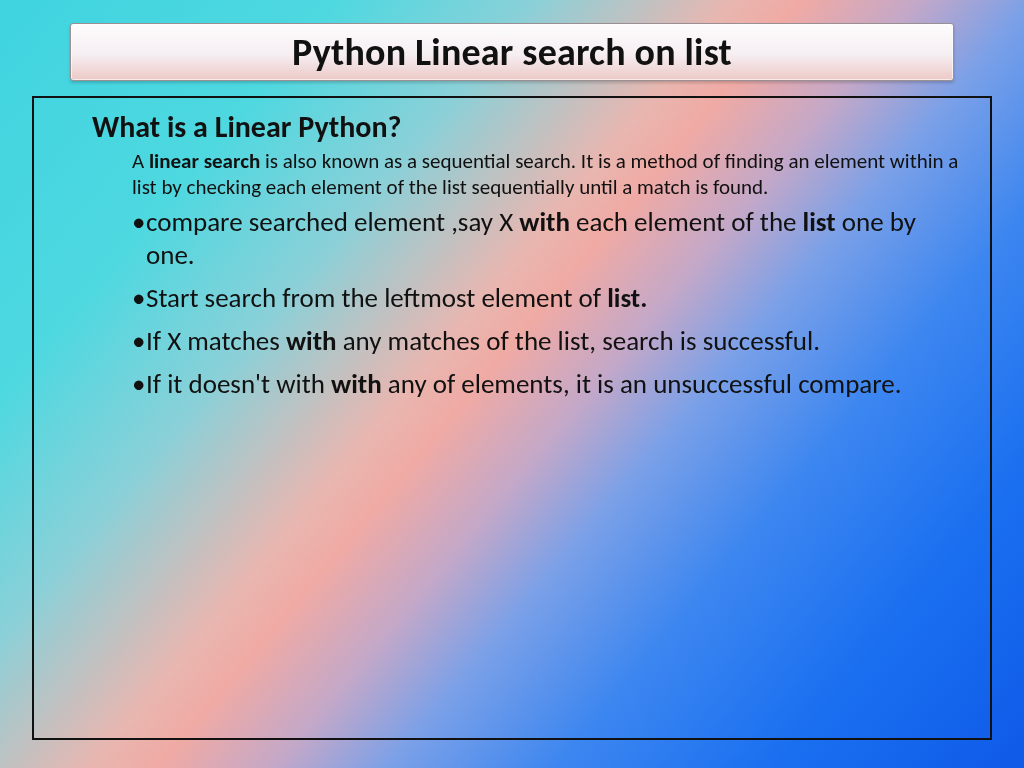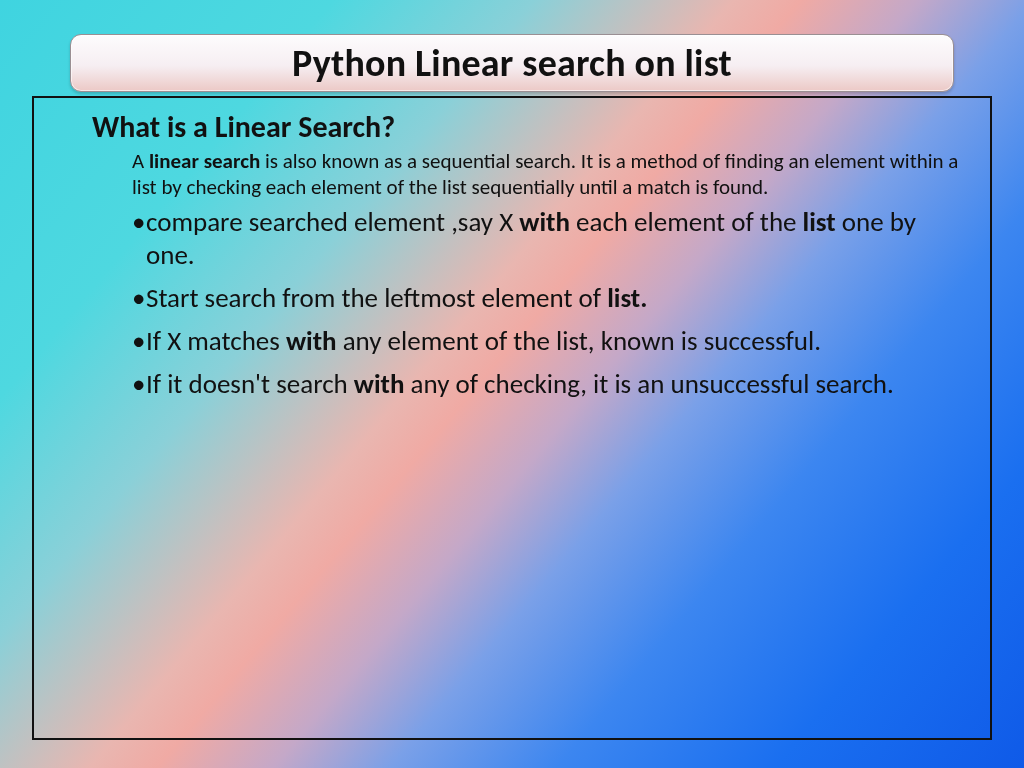--- a/index.html
+++ b/index.html
@@ -14,27 +14,27 @@
       #f0aaa4 48%,
       #c4a8c8 55%,
       #7aa0e8 62%,
       #3c86f0 72%,
       #1a6ff0 85%,
       #0f5ae8 100%);
     position: relative;
   }
   .title-box {
     position: absolute;
-    top: 34px;
+    top: 23px;
     left: 70px;
     right: 70px;
     height: 58px;
     background: linear-gradient(to bottom, #fdfcfd 0%, #f6eef2 55%, #ecc9c6 100%);
     border: 1px solid #9a8f93;
-    border-radius: 11px;
+    border-radius: 3px;
     box-shadow: 0 2px 3px rgba(0,0,0,0.18), inset 0 0 0 1px rgba(255,255,255,0.6);
     display: flex;
     align-items: center;
     justify-content: center;
   }
   .title-box h1 {
     font-size: 38px;
     font-weight: 700;
     color: #111;
     letter-spacing: 0.2px;
@@ -92,40 +92,40 @@
 </style>
 </head>
 <body>
 
 <div class="title-box">
   <h1>Python Linear search on list</h1>
 </div>
 
 <div class="content-box">
 
-  <div class="heading">What is a Linear Search?</div>
+  <div class="heading">What is a Linear Python?</div>
 
   <div class="para">
     <span>A </span><b>linear search</b><span> is also known as a sequential search. It is a method of finding an element within a list by checking each element of the list sequentially until a match is found.</span>
   </div>
 
 
   <div class="bullets">
 
     <div class="bullet">
       <span>compare searched element ,say X </span><b>with</b><span> each element of the </span><b>list</b><span> one by one.</span>
     </div>
 
     <div class="bullet">
       <span>Start search from the leftmost element of </span><b>list.</b>
     </div>
 
     <div class="bullet">
-      <span>If X matches </span><b>with</b><span> any element of the list, known is successful.</span>
+      <span>If X matches </span><b>with</b><span> any matches of the list, search is successful.</span>
     </div>
 
     <div class="bullet">
-      <span>If it doesn't search </span><b>with</b><span> any of checking, it is an unsuccessful search.</span>
+      <span>If it doesn't with </span><b>with</b><span> any of elements, it is an unsuccessful compare.</span>
     </div>
 
   </div>
 
 </div>
 
 </body></html>

